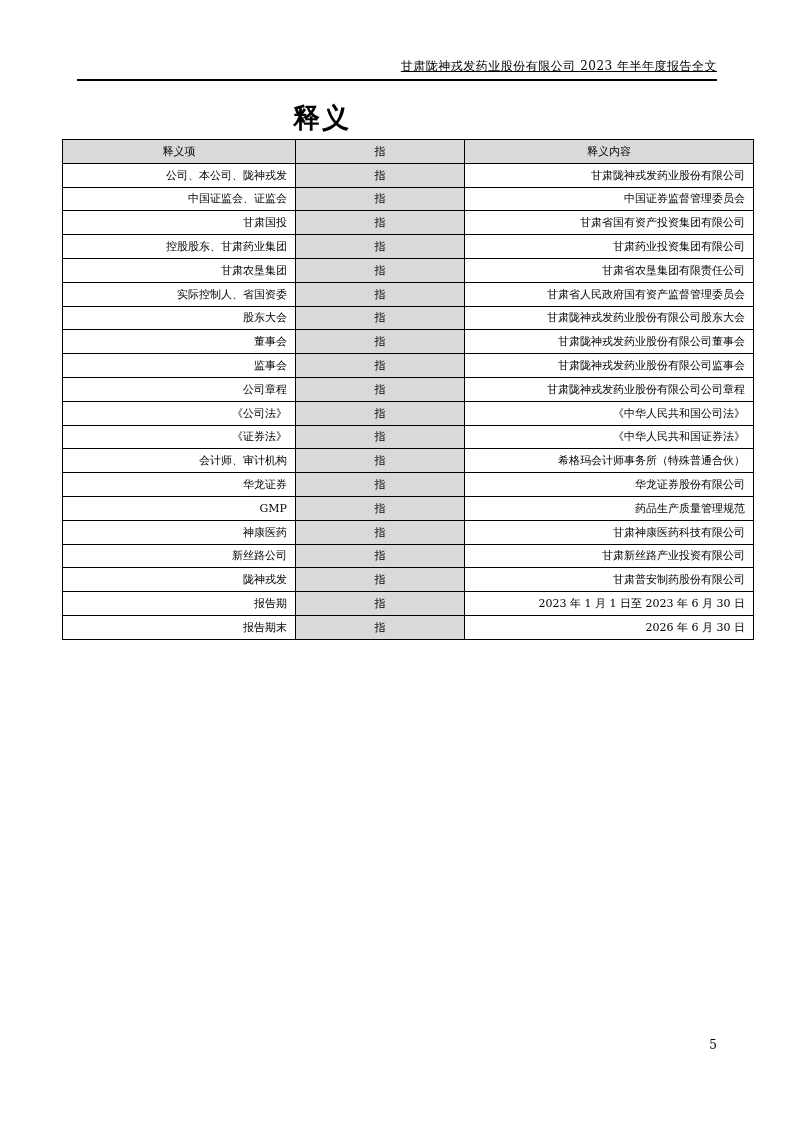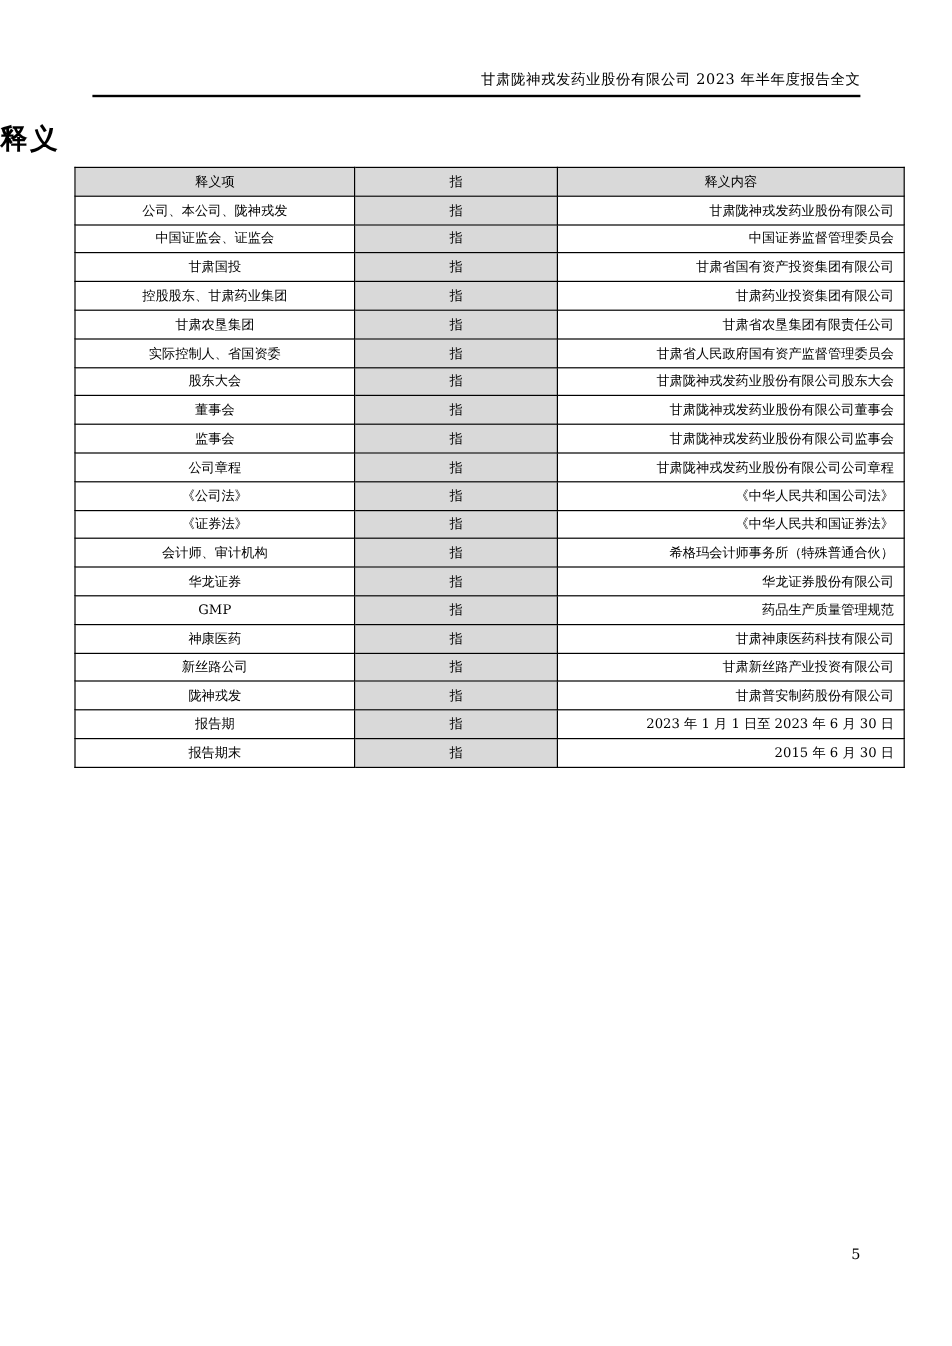--- a/index.html
+++ b/index.html
@@ -17,56 +17,58 @@
   }
   .report-header {
     position: absolute;
     top: 58px;
     left: 77px;
     width: 640px;
     text-align: right;
     font-size: 12px;
     letter-spacing: 0.5px;
     white-space: nowrap;
+    text-decoration: underline;
   }
   .header-rule {
     position: absolute;
     top: 79px;
     left: 77px;
     width: 640px;
     height: 0;
     border-top: 2px solid #000000;
   }
   .doc-title {
     position: absolute;
     top: 100px;
     left: 0;
     width: 644px;
-    font-size: 23px;
+    text-align: center;
+    font-size: 27px;
     font-weight: bold;
     letter-spacing: 2px;
   }
   table.definitions {
     position: absolute;
     top: 139px;
     left: 62px;
     width: 640px;
     border-collapse: collapse;
     table-layout: fixed;
     font-size: 11px;
   }
   table.definitions td, table.definitions th {
     border: 1px solid #000000;
     padding: 1px 8px;
     height: 20.8px;
     font-weight: normal;
     overflow: hidden;
     white-space: nowrap;
   }
-  .col-term  { width: 216px; text-align: center; }
+  .col-term  { width: 216px; text-align: right; }
   .col-zhi   { width: 152px; text-align: center; background: #d9d9d9; }
   .col-def   { width: 272px; text-align: right; }
   tr.head-row th { background: #d9d9d9; text-align: center; }
   .page-number {
     position: absolute;
     top: 1038px;
     left: 77px;
     width: 640px;
     text-align: right;
     font-size: 12px;
@@ -181,18 +183,18 @@
         <td class="col-def">甘肃普安制药股份有限公司</td>
       </tr>
       <tr>
         <td class="col-term">报告期</td>
         <td class="col-zhi">指</td>
         <td class="col-def">2023 年 1 月 1 日至 2023 年 6 月 30 日</td>
       </tr>
       <tr>
         <td class="col-term">报告期末</td>
         <td class="col-zhi">指</td>
-        <td class="col-def">2015 年 6 月 30 日</td>
+        <td class="col-def">2026 年 6 月 30 日</td>
       </tr>
     </tbody>
 </table>
 
 <div class="page-number">5</div>
 
 </body></html>

